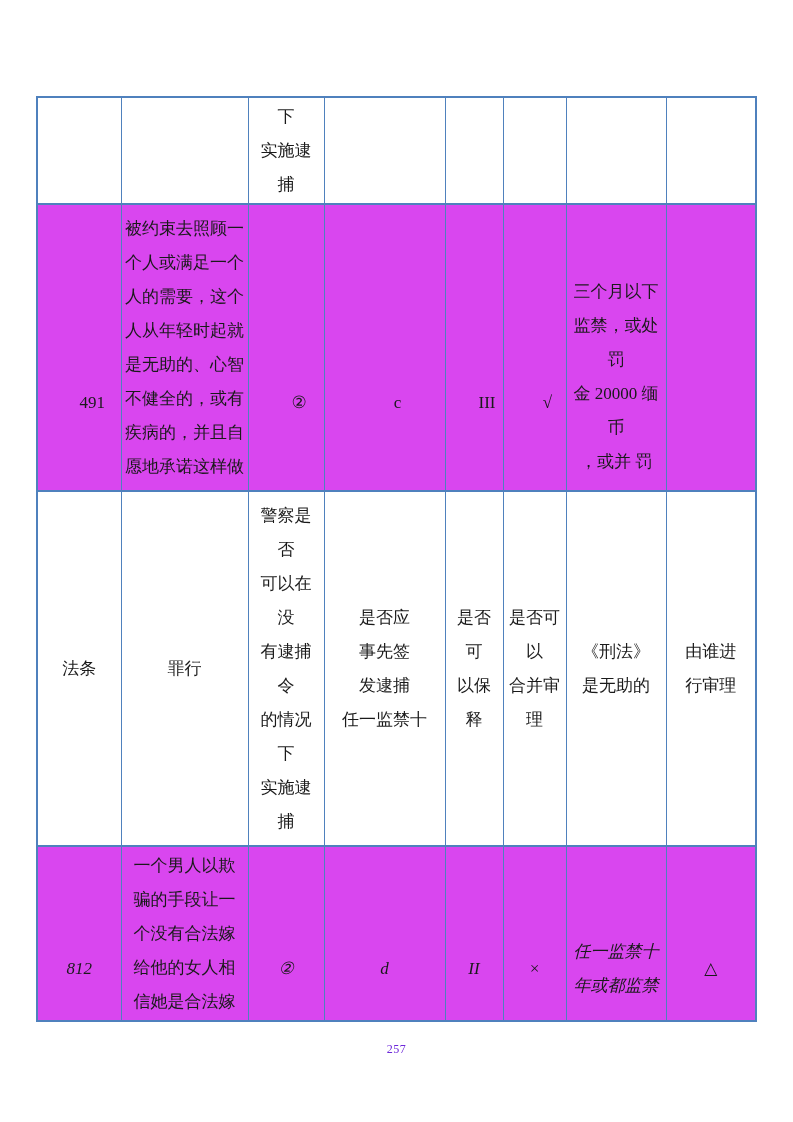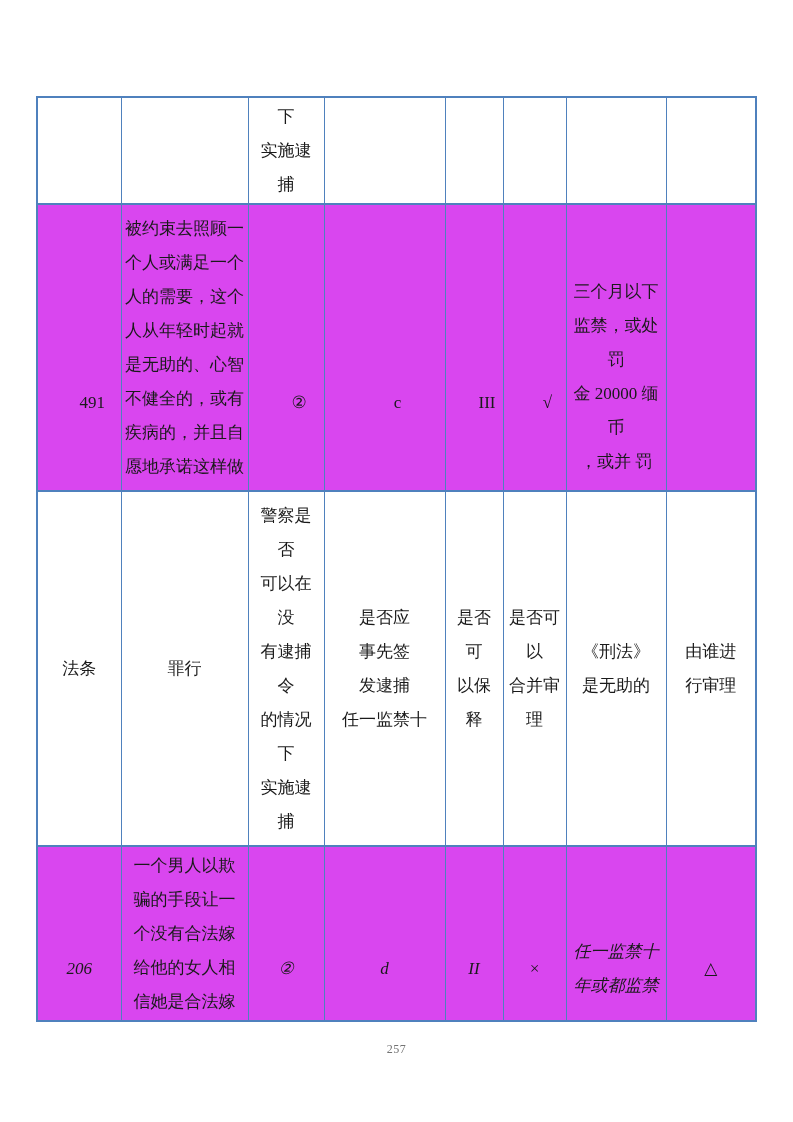--- a/index.html
+++ b/index.html
@@ -42,21 +42,21 @@
   td.pad-lg { padding-top: 110px; padding-left: 26px; } 
   td.pad-md { padding-top: 58px;  } 
   td.pad-sm { padding-top: 70px; font-style: italic;  } 
   .page-number {
     position: absolute;
     top: 1042px;
     left: 0;
     width: 100%;
     text-align: center;
     font-size: 12px;
-    color: #737373;
+    color: #6d28d9;
     letter-spacing: 0.5px;
   }
 </style>
 </head>
 <body>
 
 <div class="page">
 
   <table class="law-table">
     <colgroup>
@@ -130,21 +130,21 @@
 以
 合并审
 理</td>
       <td>《刑法》
 是无助的</td>
       <td>由谁进
 行审理</td>
     </tr>
 
     <tr class="r-493 row-blue">
-      <td class="pad-sm">206</td>
+      <td class="pad-sm">812</td>
       <td>一个男人以欺
 骗的手段让一
 个没有合法嫁
 给他的女人相
 信她是合法嫁</td>
       <td class="pad-sm">②</td>
       <td class="pad-sm">d</td>
       <td class="pad-sm">II</td>
       <td class="pad-sm">×</td>
       <td class="pad-sm">任一监禁十

